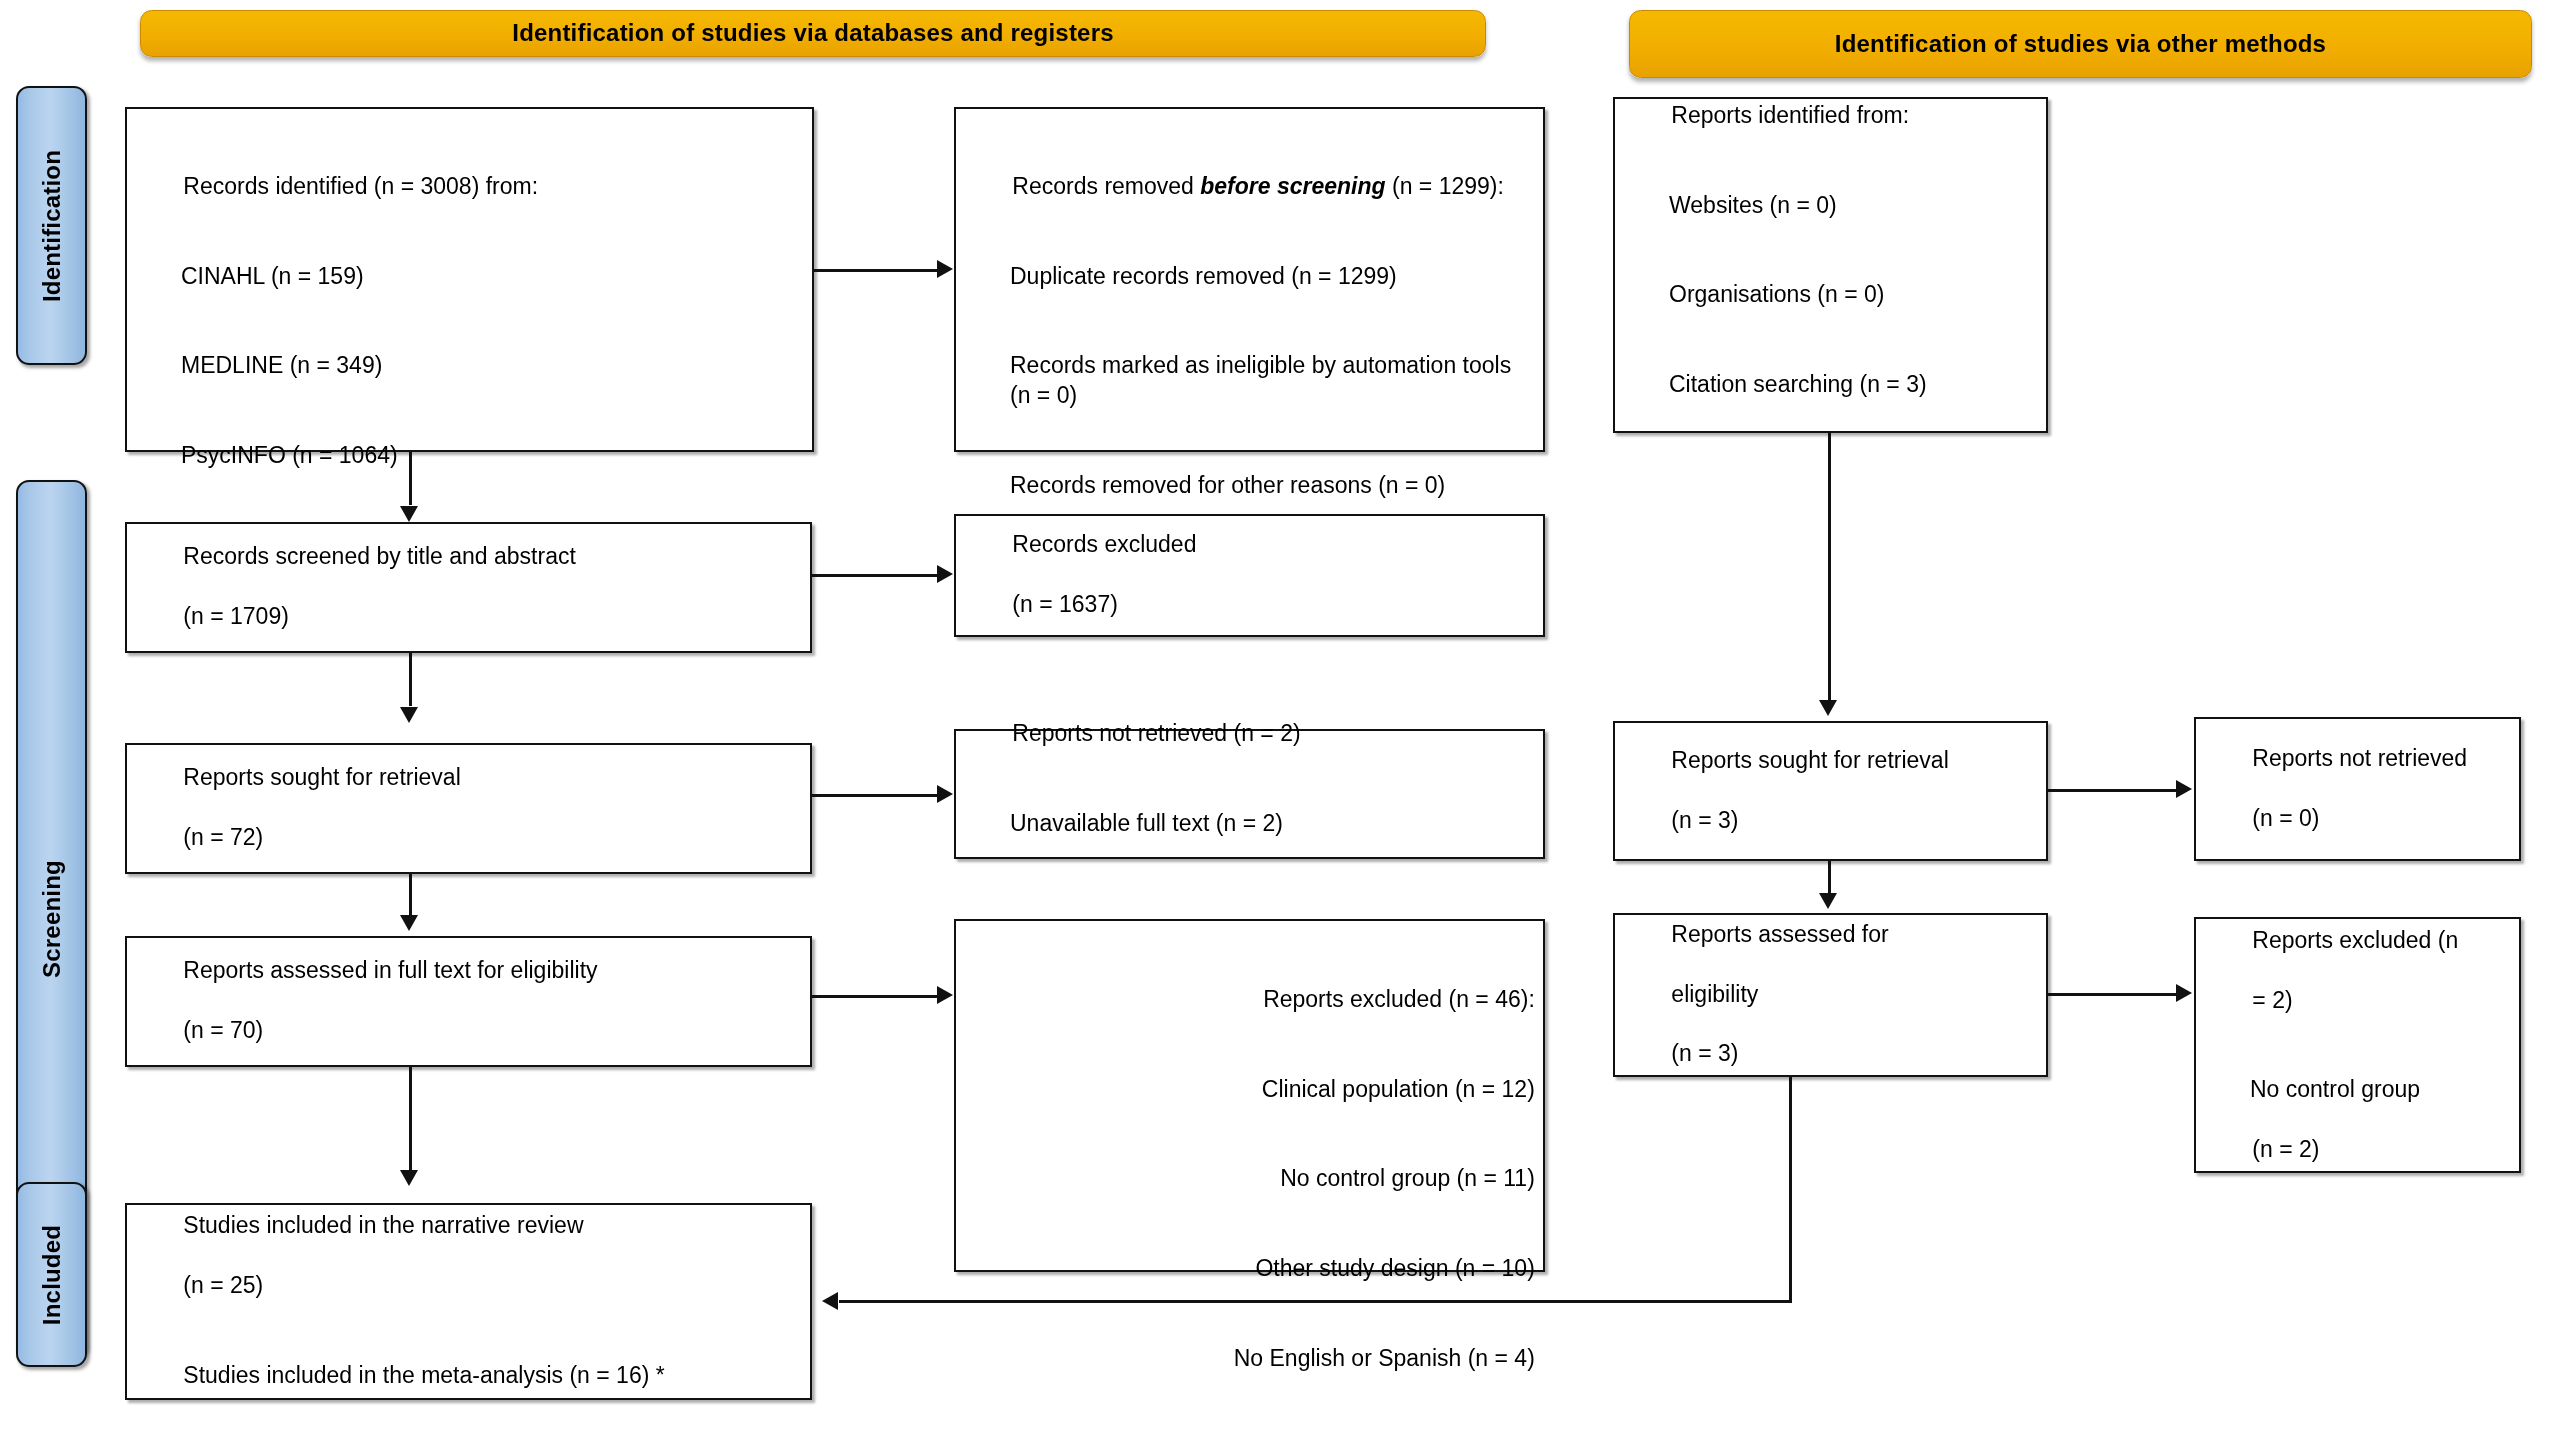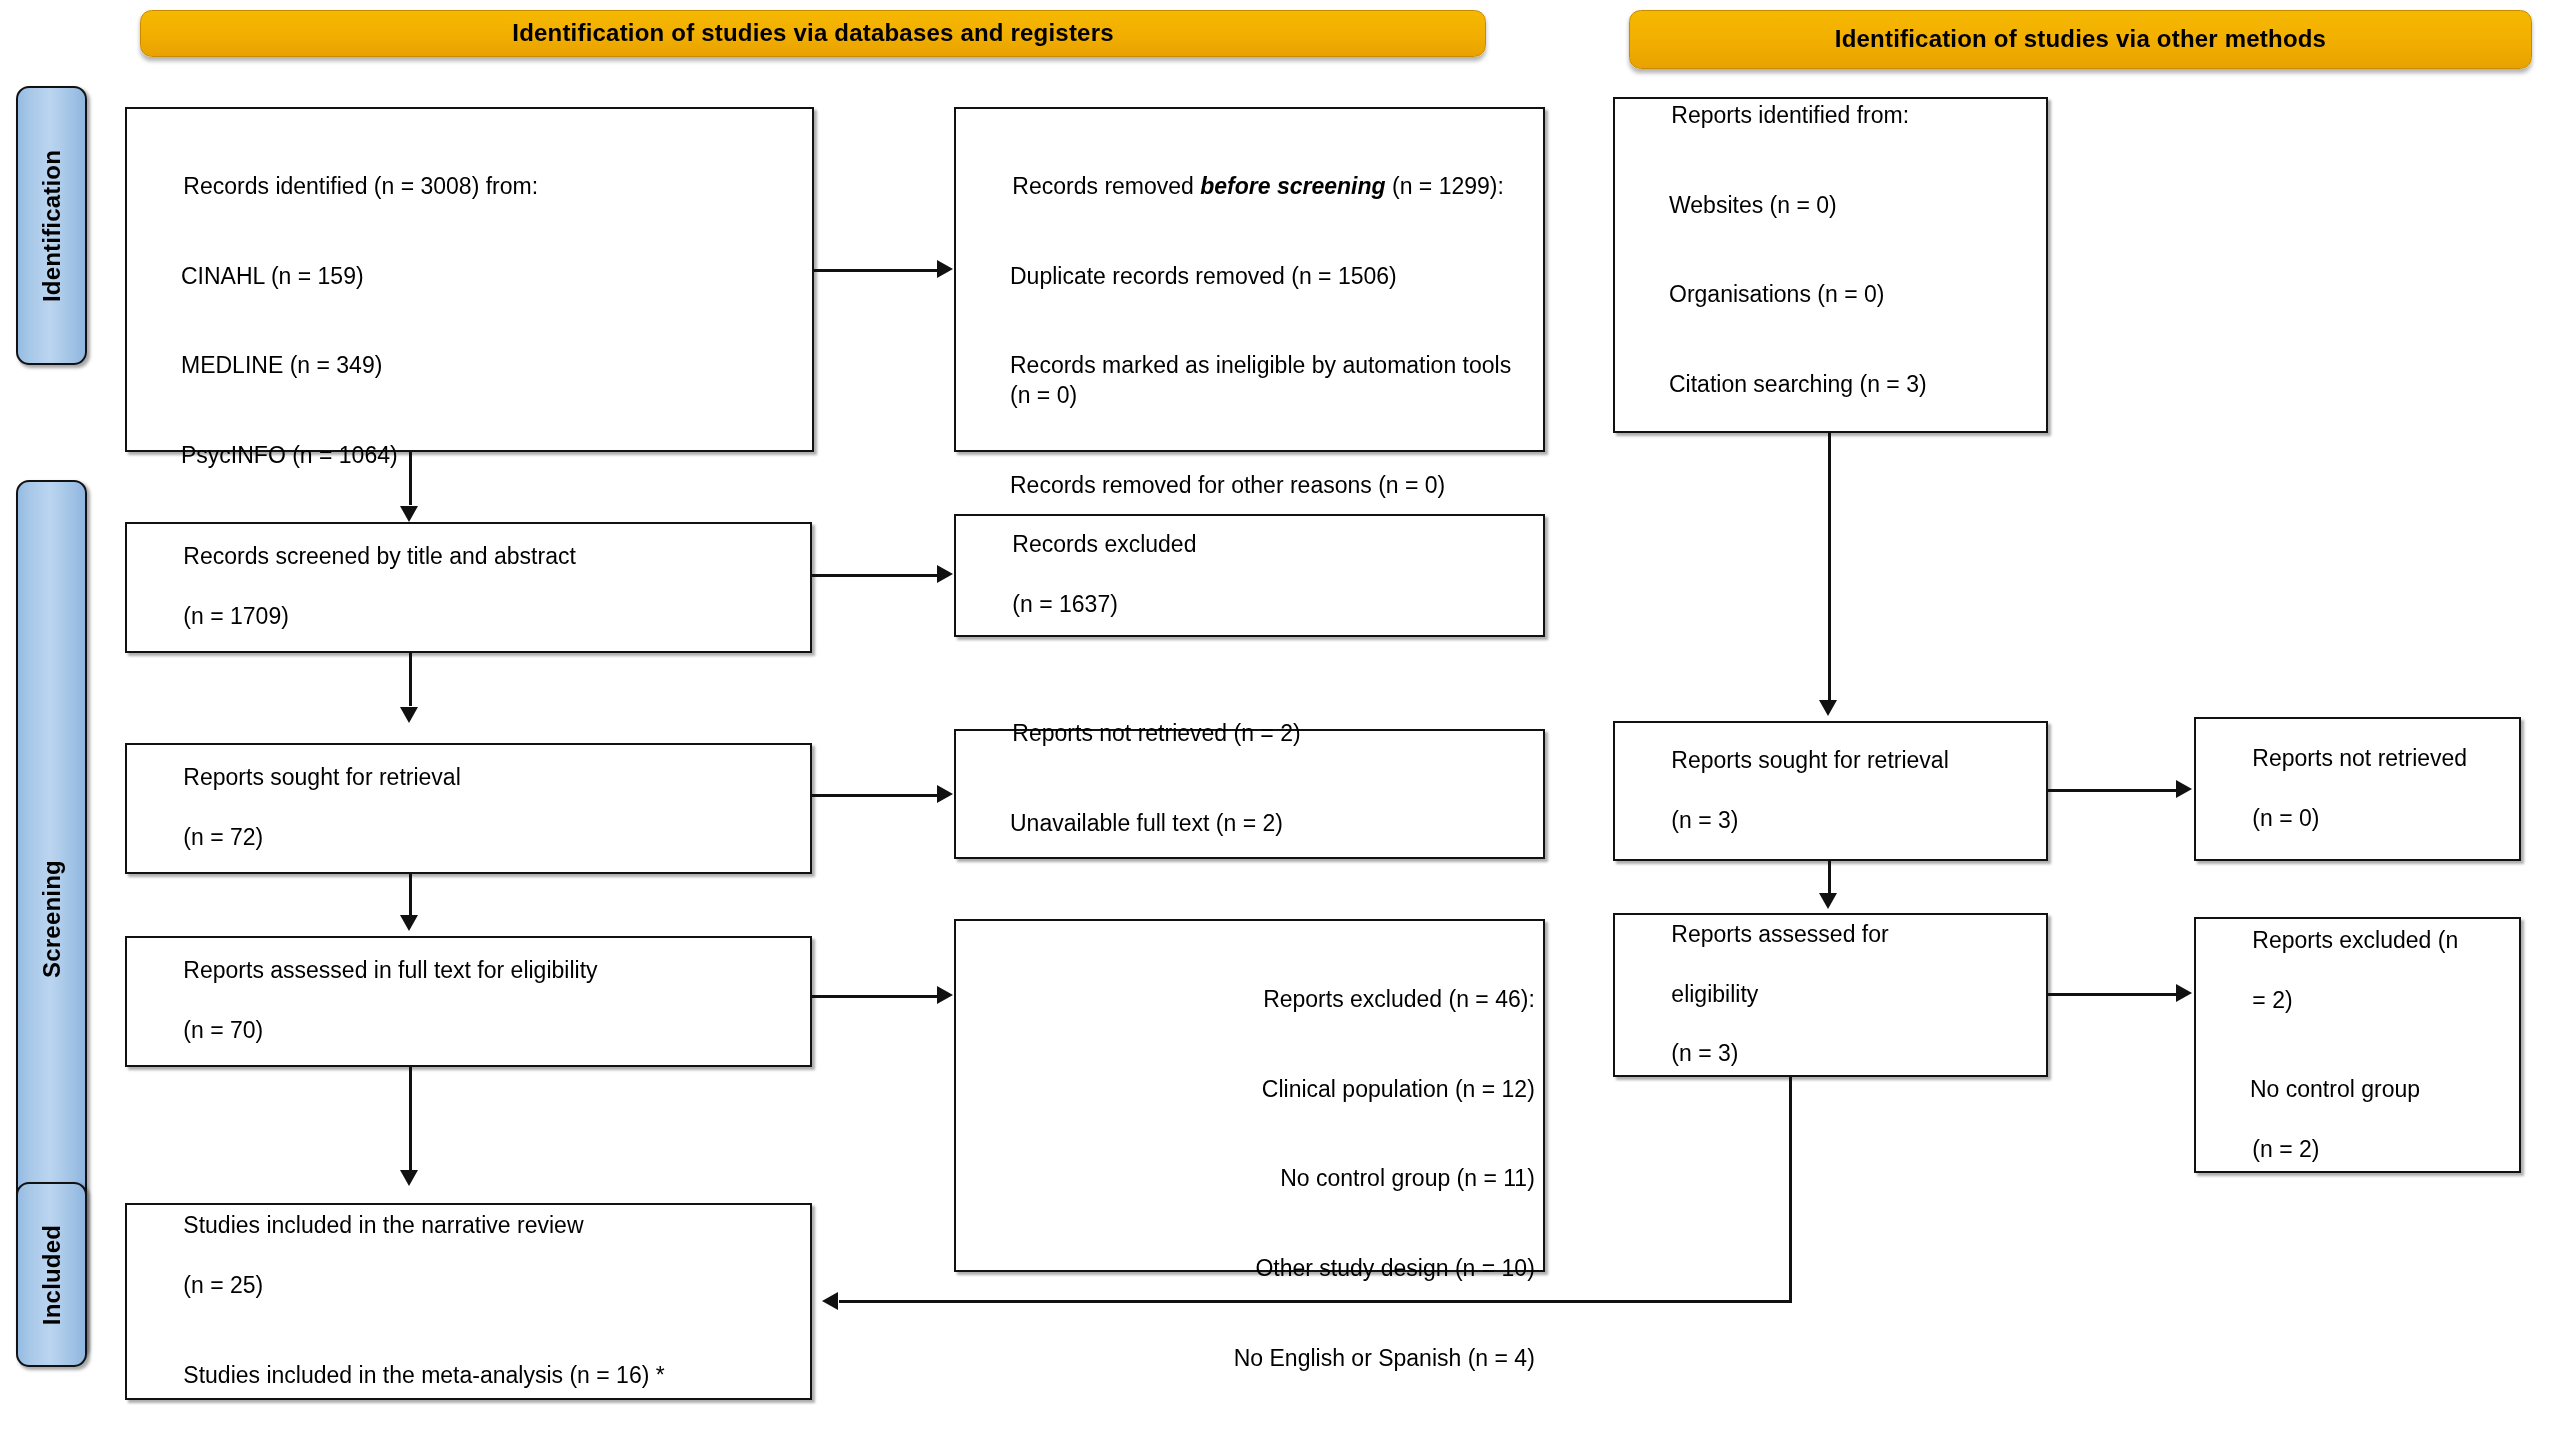--- a/index.html
+++ b/index.html
@@ -106,21 +106,21 @@
 </style>
 </head>
 <body>
 
 <div id="stage">
 
   <div class="hdr" style="left:140px; top:9.8px; width:1346px; height:47px;">
     <span>Identification of studies via databases and registers</span>
   </div>
 
-  <div class="hdr" style="left:1629px; top:9.8px; width:903px; height:59px;">
+  <div class="hdr" style="left:1629px; top:9.8px; width:903px; height:68px;">
     <span>Identification of studies via other methods</span>
   </div>
 
   <div class="rail" style="left:16.4px; top:86px; width:71px; height:279px;">
     <span>Identification</span>
   </div>
 
   <div class="rail" style="left:16.4px; top:480px; width:71px; height:878px;">
     <span>Screening</span>
   </div>
@@ -136,21 +136,21 @@
       <span class="ind">MEDLINE (n = 349)</span>
       <span class="ind">PsycINFO (n = 1064)</span>
       <span class="ind">PubMed (n = 320)</span>
       <span class="ind">The Web of Science, core collection (n = 403)</span>
     </div>
   </div>
 
   <div class="box" style="left:954px; top:107px; width:591px; height:345px;">
     <div class="txt vtop" style="top:33px;">
       <span>Records removed </span><span class="ital">before screening</span><span> (n = 1299):</span><br>
-      <span class="ind">Duplicate records removed (n = 1506)</span>
+      <span class="ind">Duplicate records removed (n = 1299)</span>
       <span class="ind">Records marked as ineligible by automation tools (n = 0)</span>
       <span class="ind">Records removed for other reasons (n = 0)</span>
     </div>
   </div>
 
   <div class="box" style="left:1613px; top:97px; width:435px; height:336px;">
     <div class="txt vcenter">
       <span>Reports identified from:</span><br>
       <span class="ind">Websites (n = 0)</span>
       <span class="ind">Organisations (n = 0)</span>

